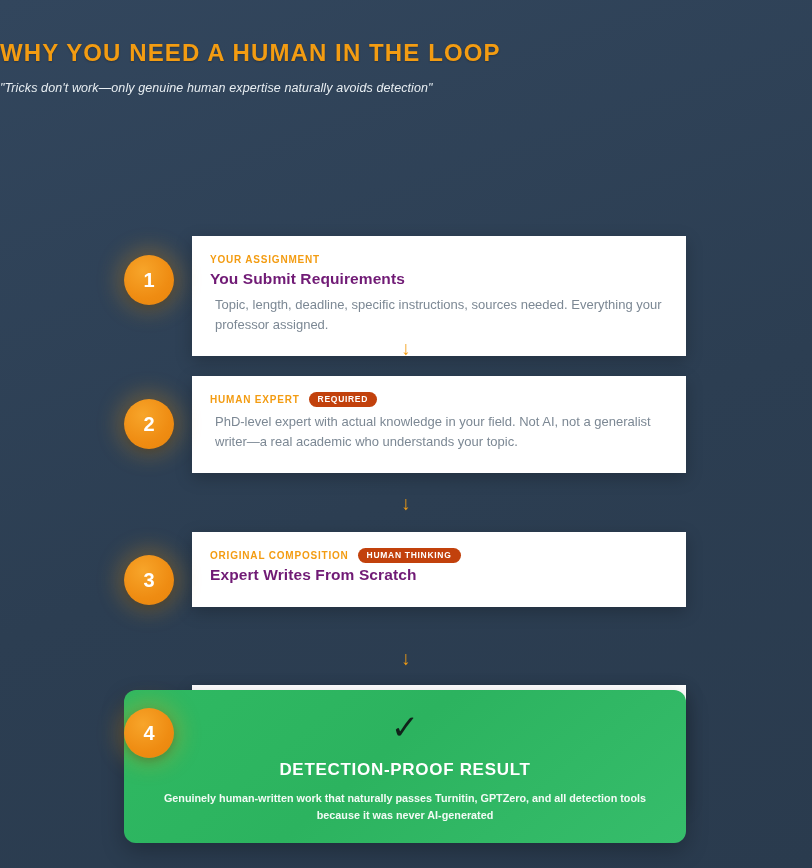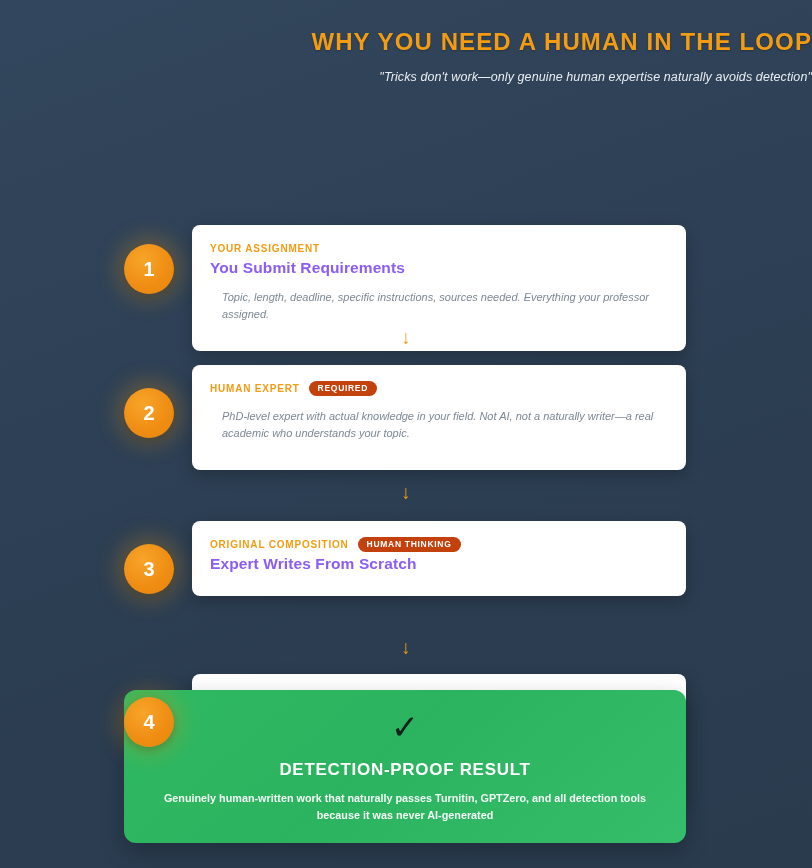--- a/index.html
+++ b/index.html
@@ -18,22 +18,22 @@
   .page {
     width: 812px;
     height: 868px;
     position: relative;
     box-sizing: border-box;
     background: linear-gradient(160deg, #32465d 0%, #2c3e52 55%, #2a3b4e 100%);
   }
 
   
   .header {
-    padding-top: 28px;
-    text-align: right;
+    padding-top: 39px;
+    text-align: left;
   }
   .main-title {
     margin: 0;
     font-size: 24px;
     font-weight: bold;
     letter-spacing: 1.1px;
     color: #f39c12;
     text-transform: uppercase;
     text-shadow: 0 1px 2px rgba(0,0,0,.25);
   }
@@ -48,21 +48,21 @@
   
   .steps {
     margin-top: 26px;
     position: relative;
   }
   .step-card {
     position: absolute;
     left: 192px;
     width: 494px;
     background: #ffffff;
-    border-radius: 8px;
+    border-radius: 0;
     box-sizing: border-box;
     padding: 16px 18px 16px 18px;
     box-shadow: 0 5px 16px rgba(0,0,0,.22);
   }
   .badge-circle {
     position: absolute;
     left: 124px;
     width: 50px;
     height: 50px;
     border-radius: 50%;
@@ -101,29 +101,28 @@
     text-transform: uppercase;
     padding: 3px 9px 3px 9px;
     border-radius: 10px;
     white-space: nowrap;
     line-height: 1;
   }
   .card-title {
     margin: 3px 0 7px 0;
     font-size: 15.5px;
     font-weight: bold;
-    color: #8b5cf6;
+    color: #701a75;
     letter-spacing: .1px;
   }
   .card-desc {
-    margin: 12px;
-    font-size: 11px;
+    margin: 5px;
+    font-size: 13px;
     line-height: 1.55;
     color: #7c8894;
-    font-style: italic;
   }
 
   
   .arrow {
     position: absolute;
     left: 0;
     width: 812px;
     text-align: center;
     color: #f39c12;
     font-size: 19px;
@@ -198,21 +197,21 @@
     </div>
 
     <div class="badge-circle" style="top:278px">
       <span>2</span>
     </div>
     <div class="step-card" style="top:255px">
       <div class="eyebrow-line">
         <span class="eyebrow">HUMAN EXPERT</span>
         <span class="pill">REQUIRED</span>
       </div>
-      <p class="card-desc">PhD-level expert with actual knowledge in your field. Not AI, not a naturally writer—a real academic who understands your topic.</p>
+      <p class="card-desc">PhD-level expert with actual knowledge in your field. Not AI, not a generalist writer—a real academic who understands your topic.</p>
     </div>
 
     <div class="arrow" style="top:373px">
       <span>↓</span>
     </div>
 
     <div class="badge-circle" style="top:434px">
       <span>3</span>
     </div>
     <div class="step-card" style="top:411px">

